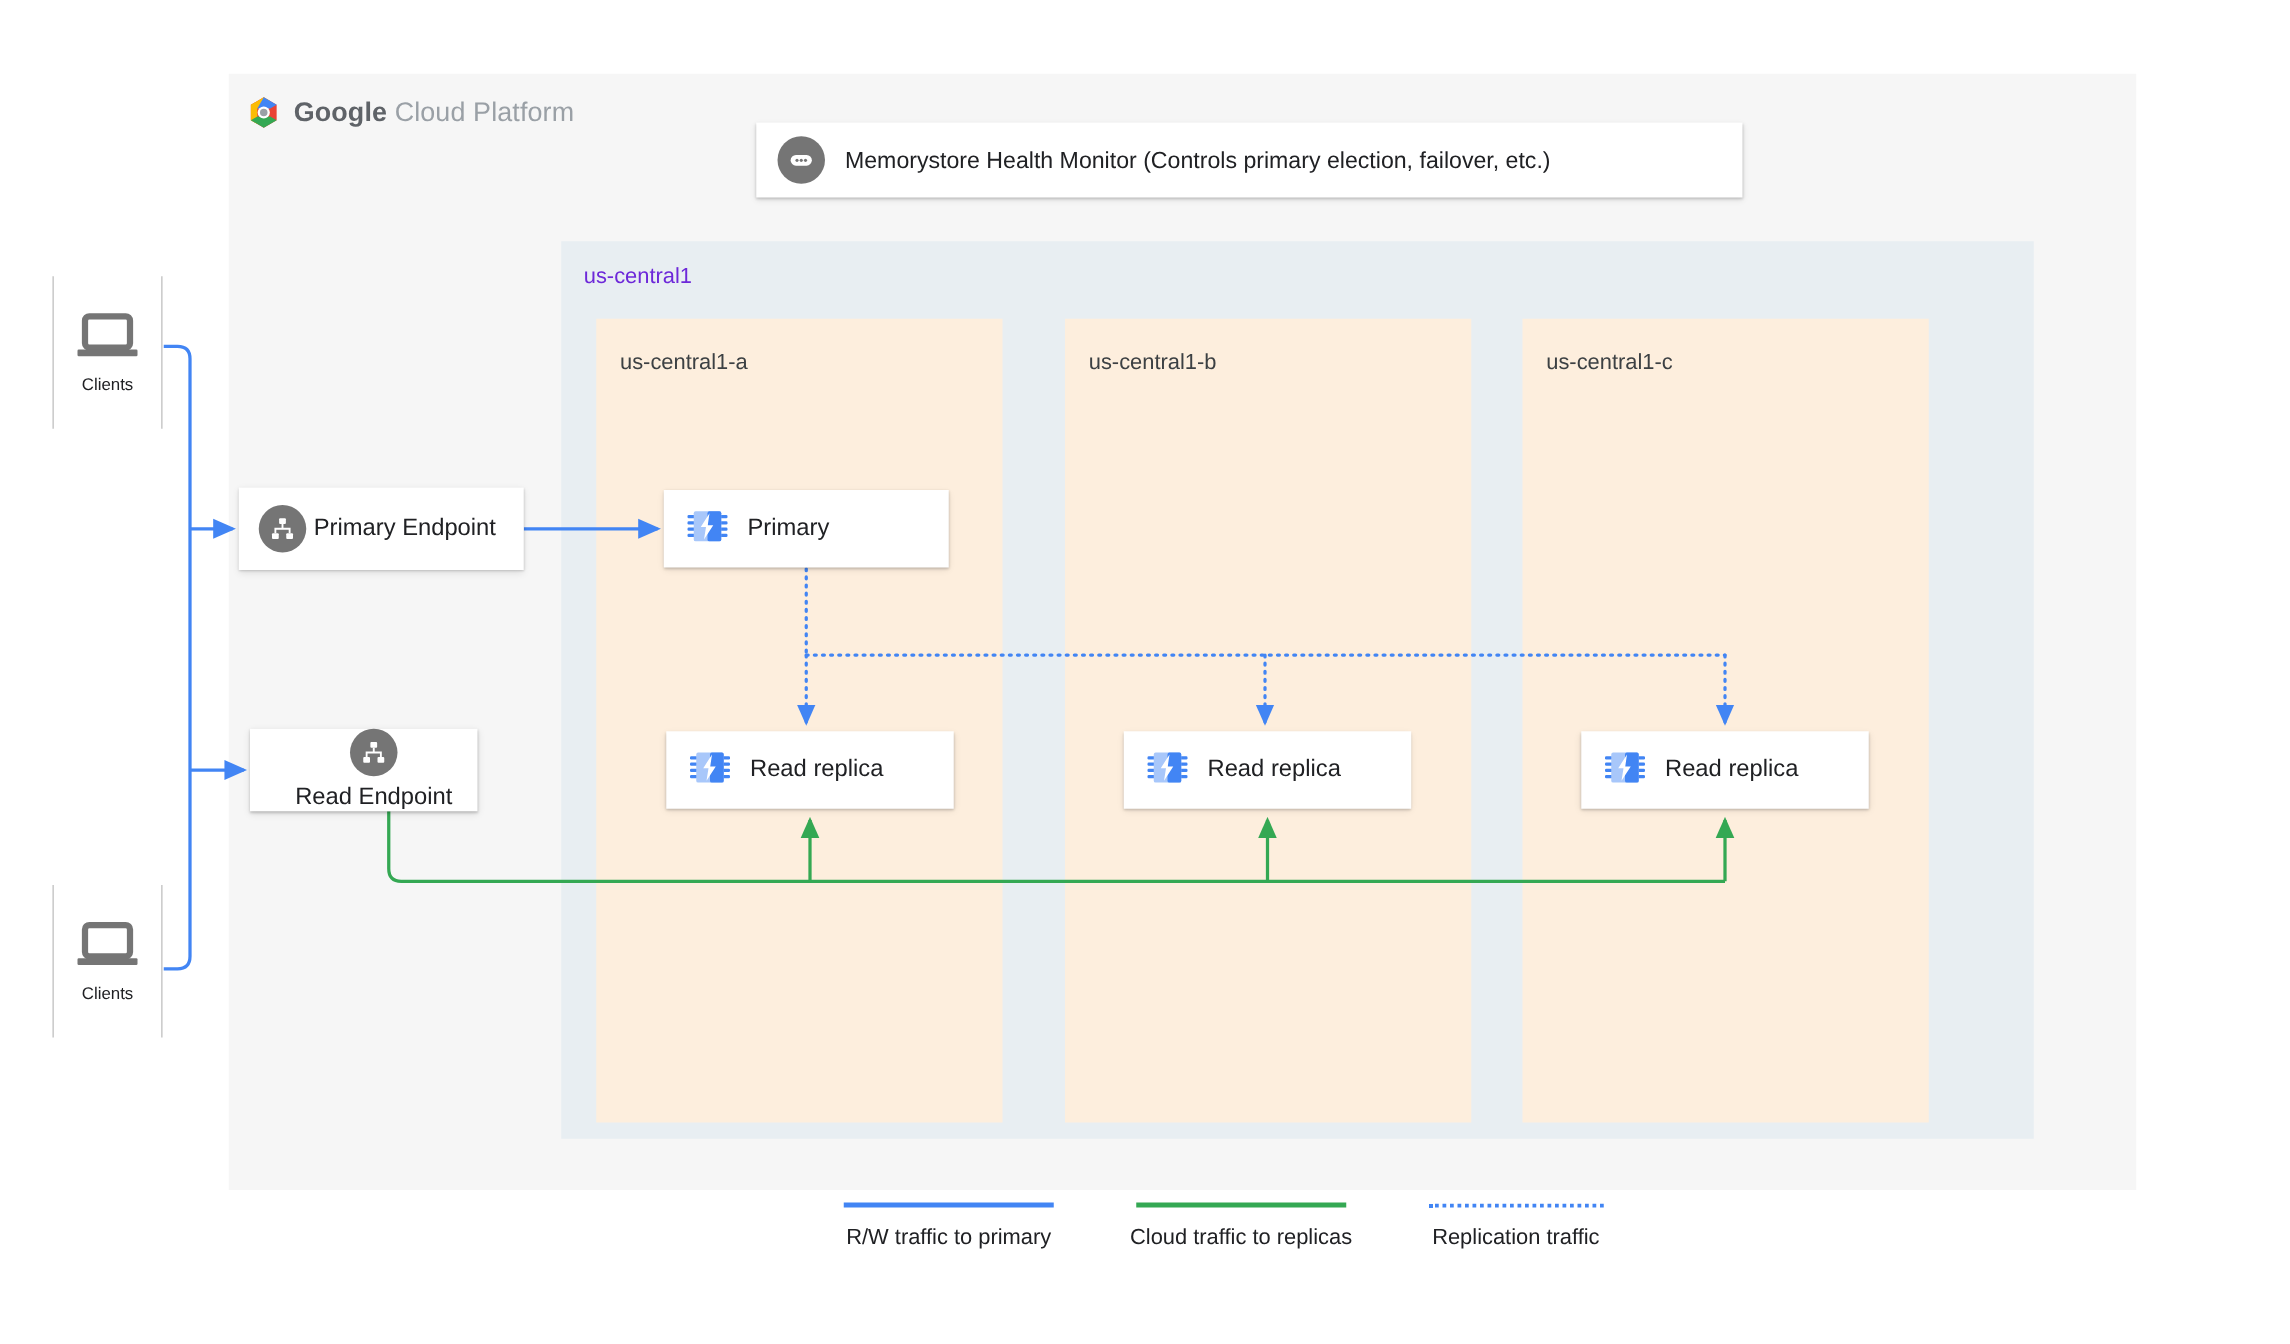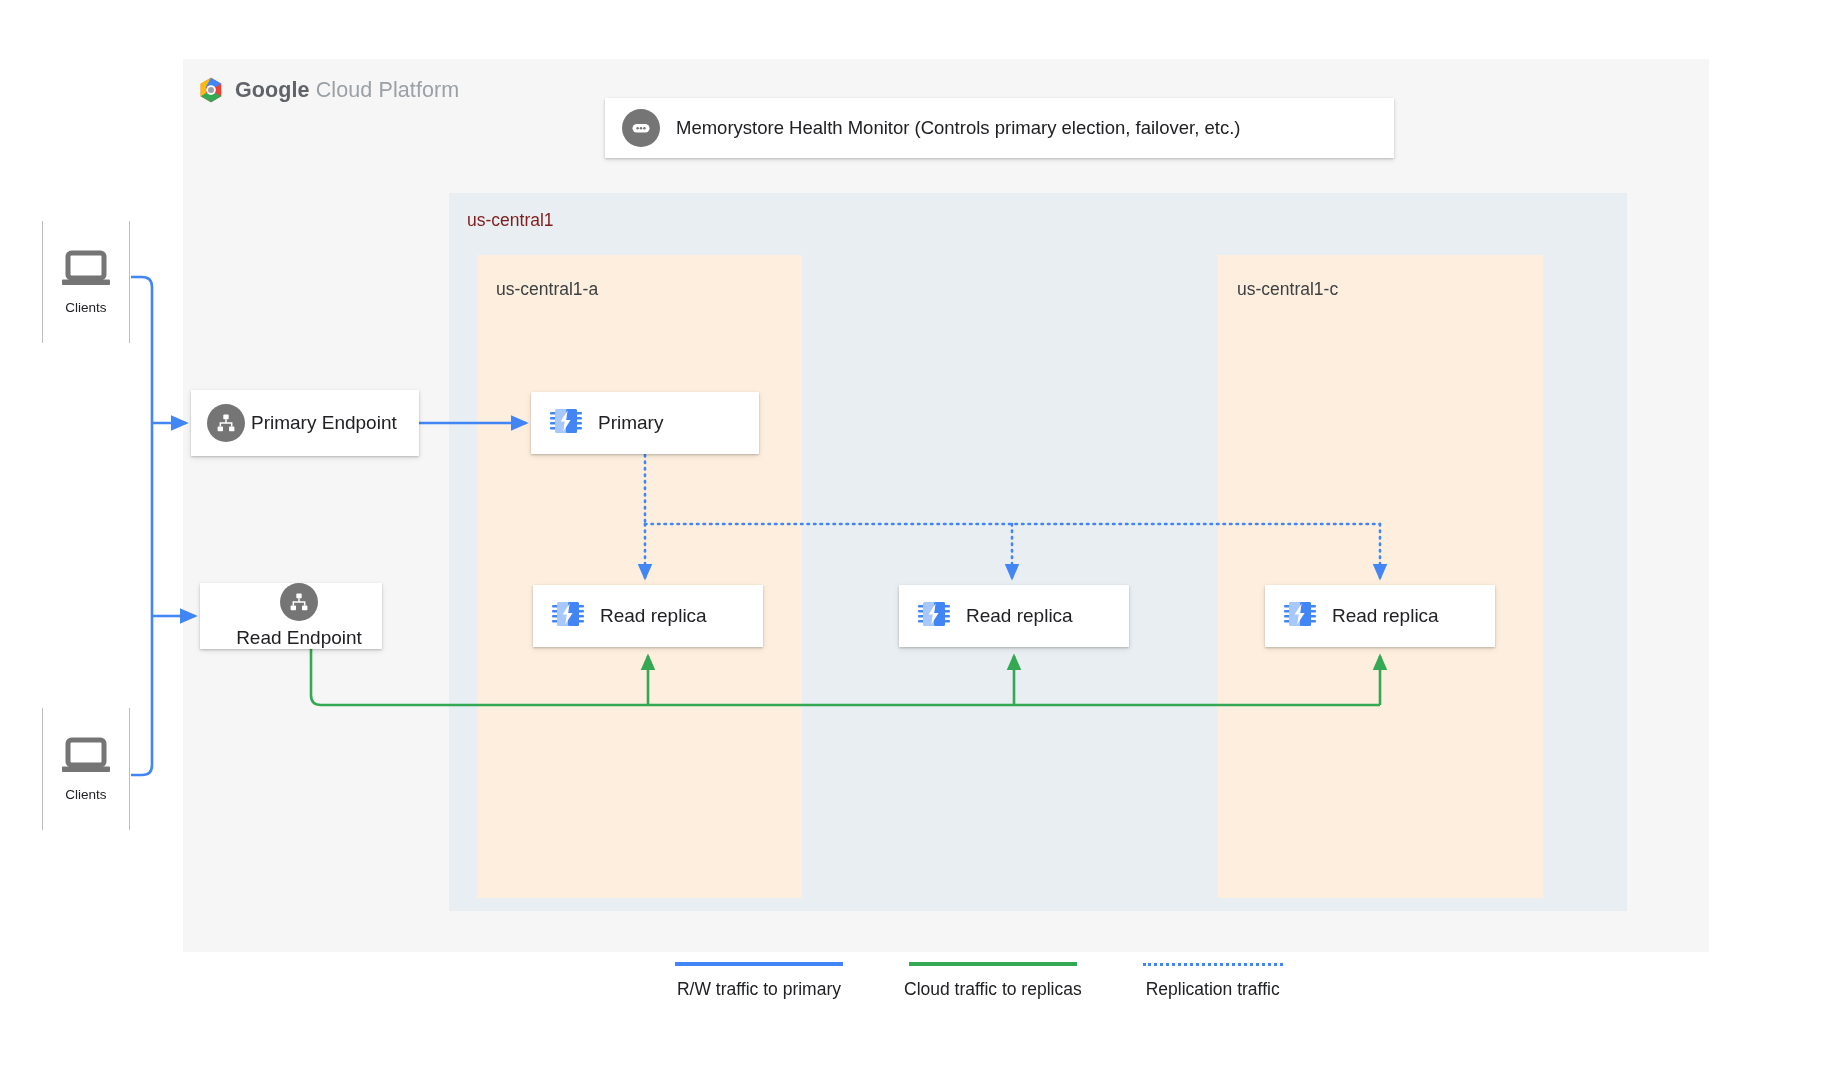--- a/index.html
+++ b/index.html
@@ -42,21 +42,21 @@
   .health-banner .label { font-size: 18.5px; color: #202124; white-space: nowrap; }
 
   
   .region {
     position: absolute; left: 449px; top: 193px;
     width: 1178px; height: 718px;
     background: #e8eef2;
   }
   .region-label {
     position: absolute; left: 18px; top: 17px;
-    font-size: 17.5px; color: #7f1d1d;
+    font-size: 17.5px; color: #6d28d9;
   }
 
   
   .zone {
     position: absolute; top: 255px;
     width: 325px; height: 643px;
     background: #fdeedd;
   }
   .zone.z-a { left: 477px; }
   .zone.z-b { left: 852px; }
@@ -144,20 +144,23 @@
     </span>
     <span class="label">Memorystore Health Monitor (Controls primary election, failover, etc.)</span>
   </div>
 
   <div class="region">
     <span class="region-label">us-central1</span>
   </div>
 
   <div class="zone z-a">
     <span class="zone-label">us-central1-a</span>
+  </div>
+  <div class="zone z-b">
+    <span class="zone-label">us-central1-b</span>
   </div>
   <div class="zone z-c">
     <span class="zone-label">us-central1-c</span>
   </div>
 
   <svg class="wires">
     <defs>
       <marker id="arrowBlue" viewBox="0 0 10 10" refX="8.5" refY="5" markerWidth="7" markerHeight="7" orient="auto-start-reverse">
         <path d="M 0 0.6 L 10 5 L 0 9.4 z" fill="#4285f4"></path>
       </marker>

